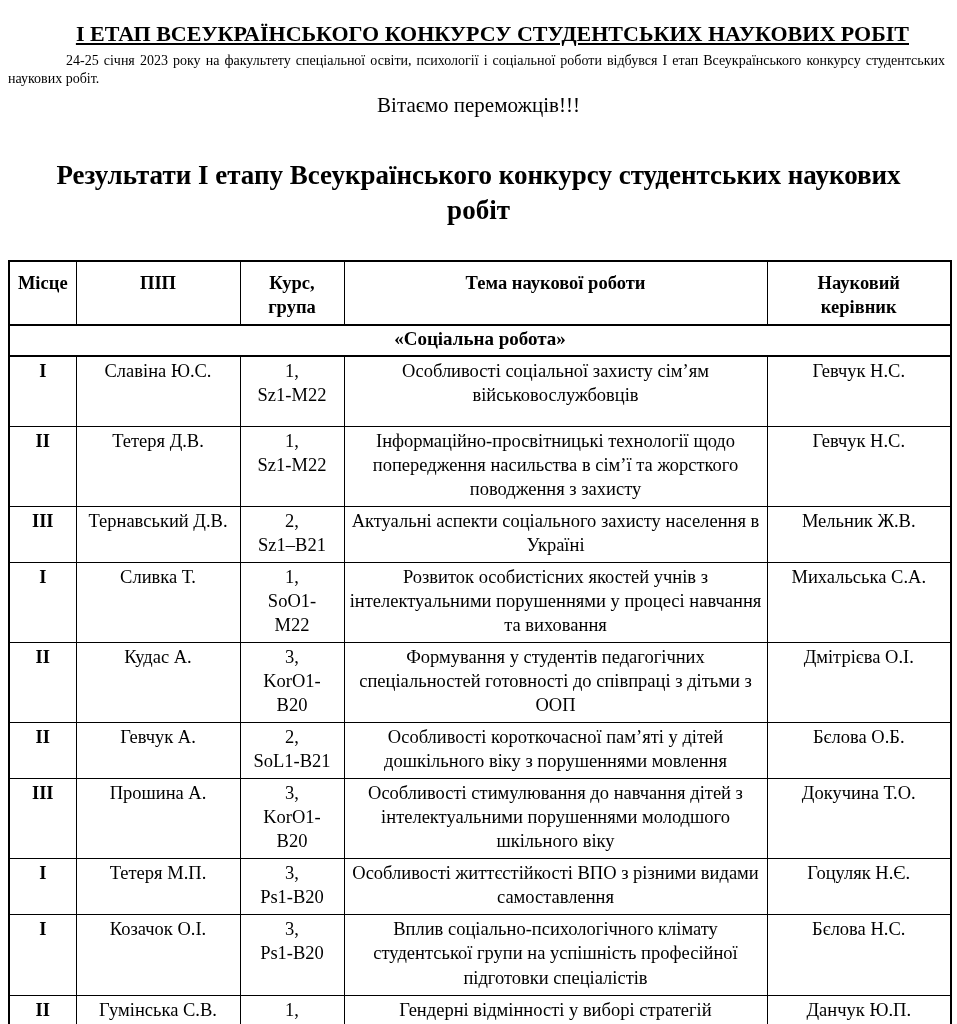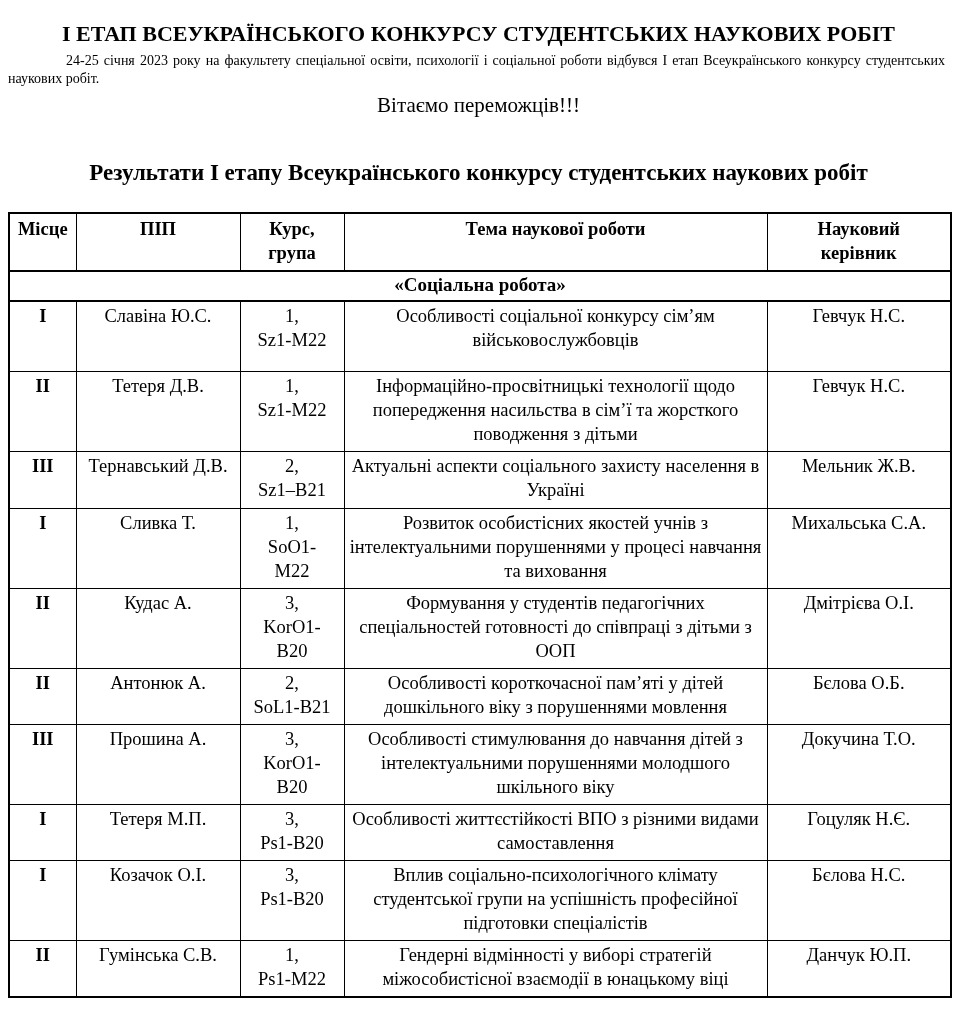--- a/index.html
+++ b/index.html
@@ -12,63 +12,64 @@
   .page {
     width: 957px;
     min-height: 1024px;
     box-sizing: border-box;
     padding: 16px 8px 12px 8px;
     background: #ffffff;
   }
   .doc-title {
     font-size: 22px;
     font-weight: bold;
-    text-align: center;
+    text-align: right;
     line-height: 1.25;
     margin: 4px 40px 4px 40px;
+    text-decoration: underline;
   }
   .intro {
     font-size: 14px;
     text-align: justify;
     text-indent: 58px;
     line-height: 1.35;
     margin: 2px 4px 0 0;
   }
   .congrats {
     font-size: 21px;
     text-align: center;
     margin: 2px 0 0 0;
     line-height: 1.35;
   }
   .results-heading {
-    font-size: 23px;
+    font-size: 27px;
     font-weight: bold;
     text-align: center;
-    margin: 38px 30px 24px 30px;
+    margin: 38px 30px 32px 30px;
     line-height: 1.3;
   }
   table.results {
     border-collapse: collapse;
     table-layout: fixed;
     width: 942px;
     border: 2px solid #000;
     font-size: 18.5px;
   }
   th, td {
     border: 1px solid #000;
     vertical-align: top;
     text-align: center;
     padding: 2px 5px 5px 5px;
     line-height: 1.3;
     white-space: pre-line;
     overflow-wrap: break-word;
   }
   th {
     font-weight: bold;
-    padding-top: 3px;
+    padding-top: 9px;
   }
   thead tr th {
     border-bottom-width: 2px;
   }
   tr.section-row td {
     font-weight: bold;
     border-top: 2px solid #000;
     border-bottom: 2px solid #000;
     padding: 1px 4px 3px 4px;
     font-size: 19px;
@@ -112,29 +113,29 @@
     </thead>
     <tbody>
         <tr class="section-row">
           <td colspan="5">«Соціальна робота»</td>
         </tr>
         <tr data-sec="0" data-row="0">
           <td class="col-place">І</td>
           <td class="col-name">Славіна Ю.С.</td>
           <td class="col-group">1,
 Sz1-M22</td>
-          <td class="col-topic">Особливості соціальної конкурсу сім’ям військовослужбовців</td>
+          <td class="col-topic">Особливості соціальної захисту сім’ям військовослужбовців</td>
           <td class="col-advisor">Гевчук Н.С.</td>
         </tr>
         <tr data-sec="0" data-row="1">
           <td class="col-place">ІІ</td>
           <td class="col-name">Тетеря Д.В.</td>
           <td class="col-group">1,
 Sz1-M22</td>
-          <td class="col-topic">Інформаційно-просвітницькі технології щодо попередження насильства в сім’ї та жорсткого поводження з дітьми</td>
+          <td class="col-topic">Інформаційно-просвітницькі технології щодо попередження насильства в сім’ї та жорсткого поводження з захисту</td>
           <td class="col-advisor">Гевчук Н.С.</td>
         </tr>
         <tr data-sec="0" data-row="2">
           <td class="col-place">ІІІ</td>
           <td class="col-name">Тернавський Д.В.</td>
           <td class="col-group">2,
 Sz1–B21</td>
           <td class="col-topic">Актуальні аспекти соціального захисту населення в Україні</td>
           <td class="col-advisor">Мельник Ж.В.</td>
         </tr>
@@ -151,21 +152,21 @@
           <td class="col-place">ІІ</td>
           <td class="col-name">Кудас А.</td>
           <td class="col-group">3,
 KorO1-
 B20</td>
           <td class="col-topic">Формування у студентів педагогічних спеціальностей готовності до співпраці з дітьми з ООП</td>
           <td class="col-advisor">Дмітрієва О.І.</td>
         </tr>
         <tr data-sec="1" data-row="2">
           <td class="col-place">ІІ</td>
-          <td class="col-name">Антонюк А.</td>
+          <td class="col-name">Гевчук А.</td>
           <td class="col-group">2,
 SoL1-B21</td>
           <td class="col-topic">Особливості короткочасної пам’яті у дітей дошкільного віку з порушеннями мовлення</td>
           <td class="col-advisor">Бєлова О.Б.</td>
         </tr>
         <tr data-sec="1" data-row="3">
           <td class="col-place">ІІІ</td>
           <td class="col-name">Прошина А.</td>
           <td class="col-group">3,
 KorO1-

